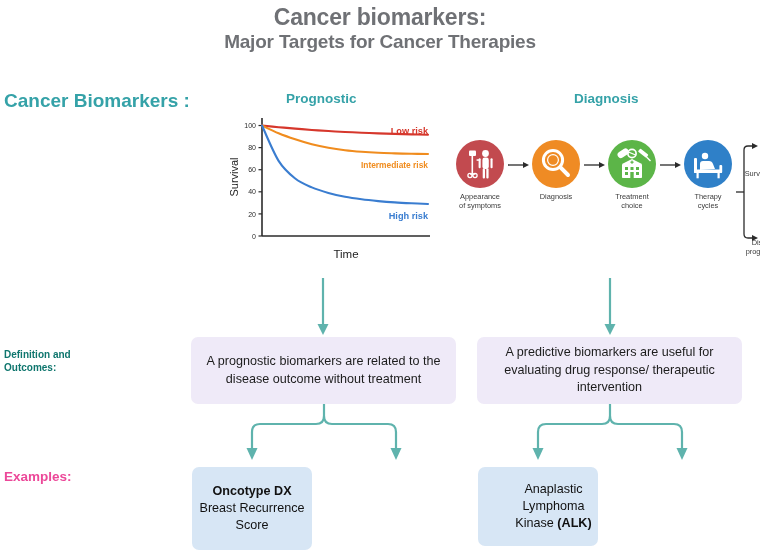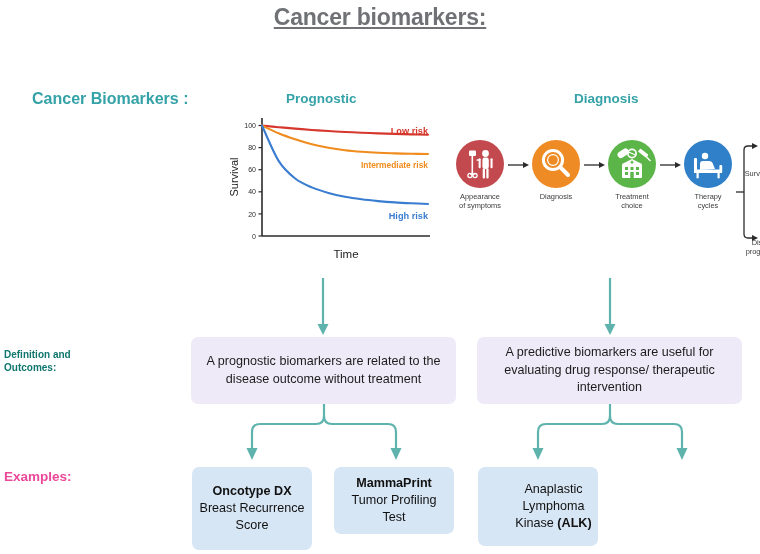--- a/index.html
+++ b/index.html
@@ -8,31 +8,31 @@
     background: #ffffff;
     font-family: "Liberation Sans", sans-serif;
     overflow: hidden;
   }
   #stage { position: relative; width: 760px; height: 554px; }
 
   
   .title-main {
     position: absolute; left: 0; top: 4px; width: 760px;
     text-align: center; font-size: 23px; font-weight: bold;
-    color: #6f7175; letter-spacing: -0.2px; text-decoration: underline;
+    color: #6f7175; letter-spacing: -0.2px;
   }
   .title-sub {
     position: absolute; left: 0; top: 31px; width: 760px;
     text-align: center; font-size: 19px; font-weight: bold;
     color: #6f7175; letter-spacing: -0.2px;
   }
 
   
   .row-label { position: absolute; font-weight: bold; line-height: 1.25; }
-  #lbl-biomarkers { left: 4px; top: 89px; font-size: 16px; color: #35a2a8; margin-left: 28px; }
+  #lbl-biomarkers { left: 4px; top: 89px; font-size: 19px; color: #35a2a8; }
   #lbl-definition { left: 4px; top: 349px; font-size: 10px; color: #0f766e; width: 150px; }
   #lbl-examples   { left: 4px; top: 469px; font-size: 13.5px; color: #ec4899; }
 
   
   .col-head { position: absolute; font-size: 13.5px; font-weight: bold; color: #35a2a8; }
   #head-prognostic { left: 286px; top: 91px; }
   #head-predictive { left: 574px; top: 91px; }
 
   
   #chart { position: absolute; left: 214px; top: 112px; width: 218px; height: 160px; }
@@ -73,20 +73,21 @@
   #ex-3 { left: 478px; top: 467px; width: 120px; height: 79px; padding-left: 37px; }
   #ex-4 { left: 620px; top: 467px; width: 120px; height: 83px; }
   .exbox b { font-weight: bold; }
 </style>
 </head>
 <body>
 
 <div id="stage">
 
   <div class="title-main">Cancer biomarkers:</div>
+  <div class="title-sub">Major Targets for Cancer Therapies</div>
 
   <div class="row-label" id="lbl-biomarkers">Cancer Biomarkers :</div>
   <div class="row-label" id="lbl-definition">
     <span>Definition and</span><br>
     <span>Outcomes:</span>
   </div>
   <div class="row-label" id="lbl-examples">Examples:</div>
 
   <div class="col-head" id="head-prognostic">Prognostic</div>
   <div class="col-head" id="head-predictive">Diagnosis</div>
@@ -249,20 +250,17 @@
   <svg class="conn" style="left:524px; top:404px;" width="172" height="62" viewBox="0 0 172 62">
     <path d="M86 0 L86 12 Q86 20 78 20 L22 20 Q14 20 14 28 L14 46" stroke="#5fb3ad" stroke-width="2.2" fill="none" stroke-linecap="round"></path>
     <path d="M86 12 Q86 20 94 20 L150 20 Q158 20 158 28 L158 46" stroke="#5fb3ad" stroke-width="2.2" fill="none" stroke-linecap="round"></path>
     <polygon points="8.5,44 19.5,44 14,56" fill="#5fb3ad"></polygon>
     <polygon points="152.5,44 163.5,44 158,56" fill="#5fb3ad"></polygon>
   </svg>
 
   <div class="exbox" id="ex-1">
     <span><b>Oncotype DX</b> Breast Recurrence Score</span>
   </div>
-  <div class="exbox" id="ex-2">
-    <span><b>MammaPrint</b> Tumor Profiling Test</span>
-  </div>
   <div class="exbox" id="ex-3">
     <span>Anaplastic Lymphoma Kinase <b>(ALK)</b></span>
   </div>
 
 </div>
 
 </body></html>

